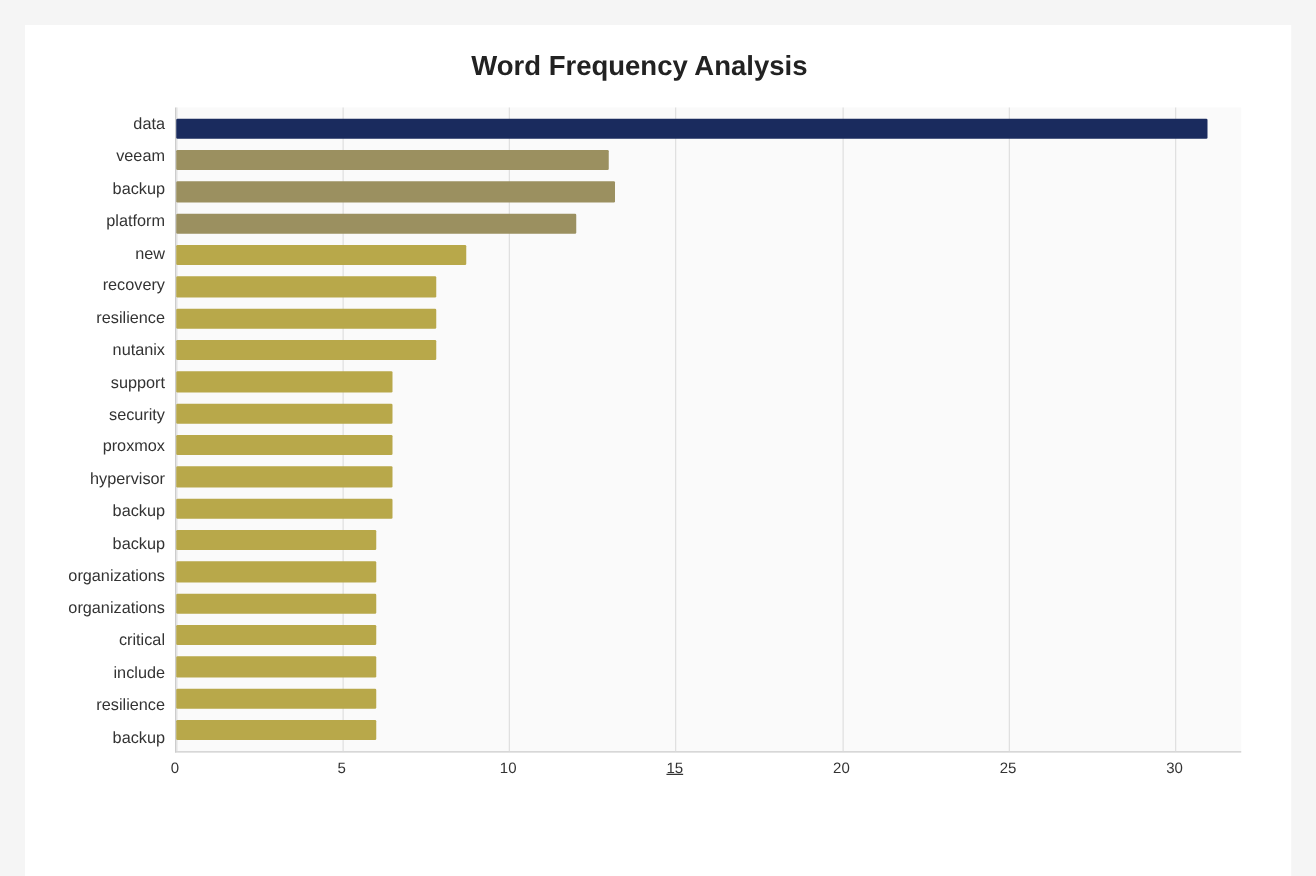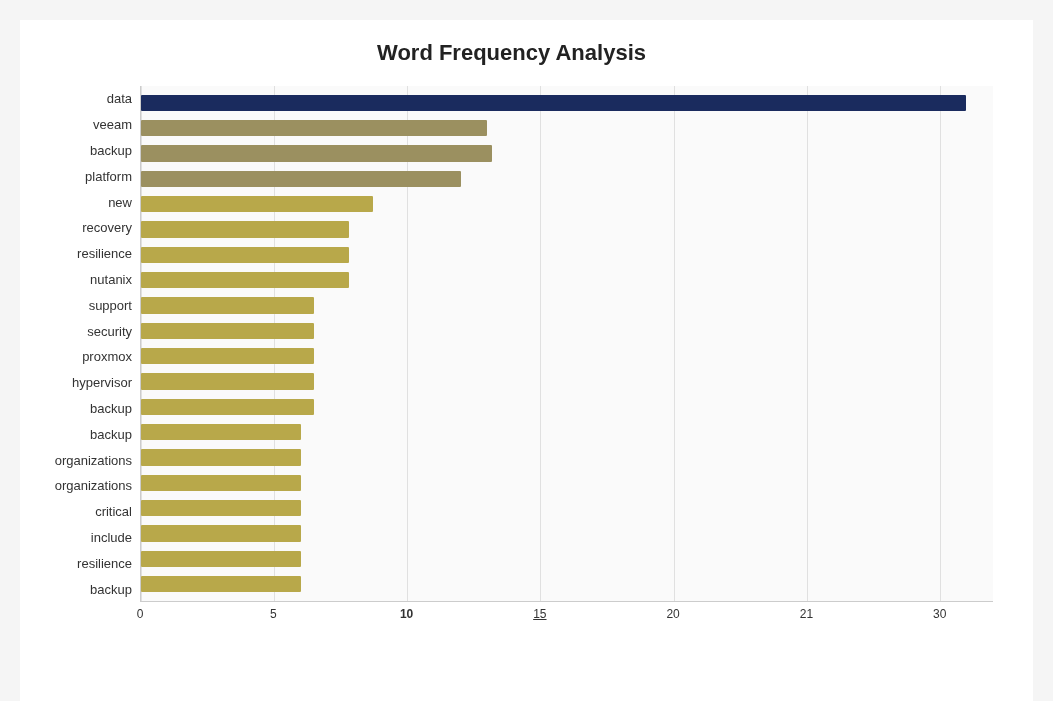--- a/index.html
+++ b/index.html
@@ -209,20 +209,20 @@
             </div>
             <div class="bar-row">
               <div class="bar" style="width: 18.75%; background-color: rgb(184, 168, 74);"></div>
             </div>
           </div>
       </div>
     </div>
     <div class="x-axis" id="x-axis" style="height:20px; position:relative;">
         <div class="x-tick" style="left: calc(0%);">0</div>
         <div class="x-tick" style="left: calc(15.625%);">5</div>
-        <div class="x-tick" style="left: calc(31.25%); font-weight: bold;">10</div>
+        <div class="x-tick" style="left: calc(31.25%);">10</div>
         <div class="x-tick" style="left: calc(46.875%); text-decoration: underline;">15</div>
         <div class="x-tick" style="left: calc(62.5%); text-align: right;">20</div>
-        <div class="x-tick" style="left: calc(78.125%);">21</div>
+        <div class="x-tick" style="left: calc(78.125%);">25</div>
         <div class="x-tick" style="left: calc(93.75%); text-align: center;">30</div>
       </div>
   </div>
 </div>
 
 </body></html>

